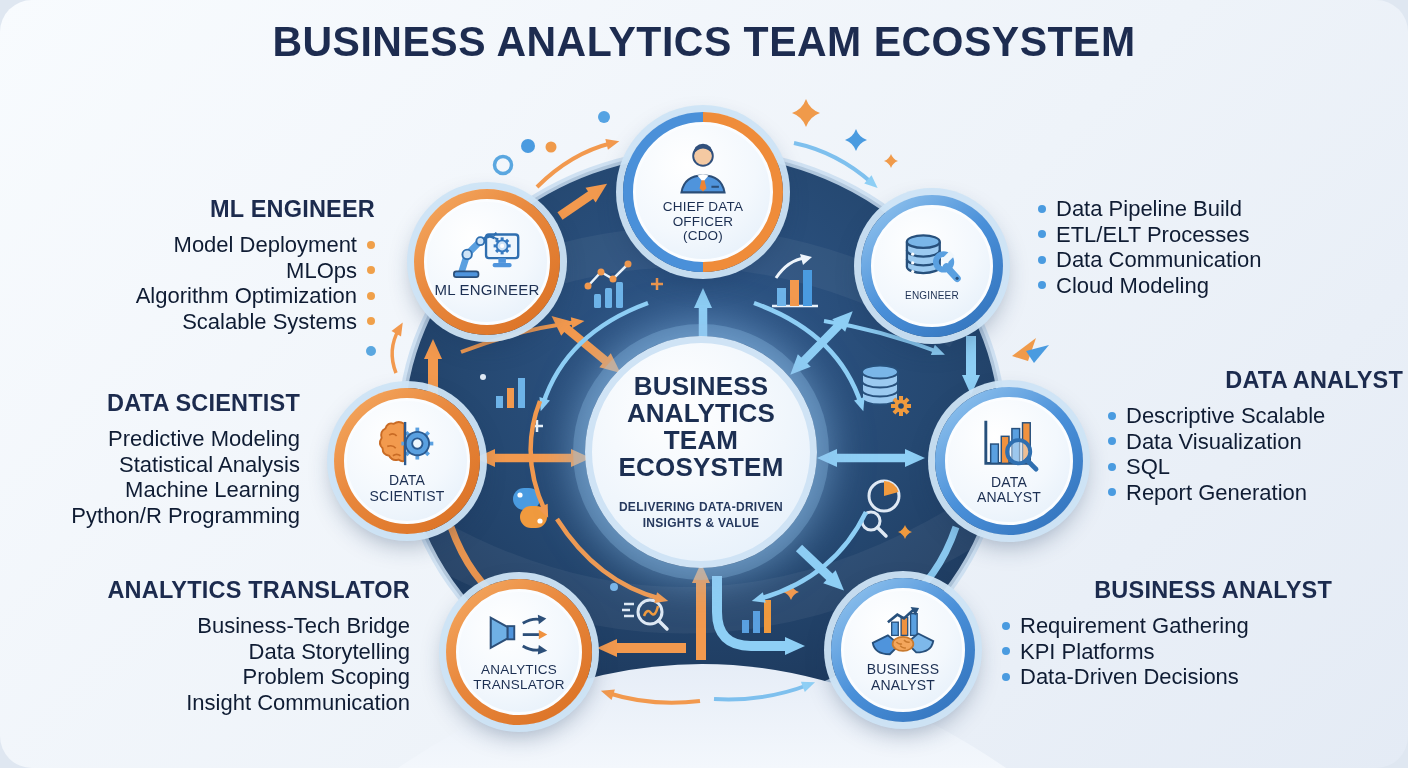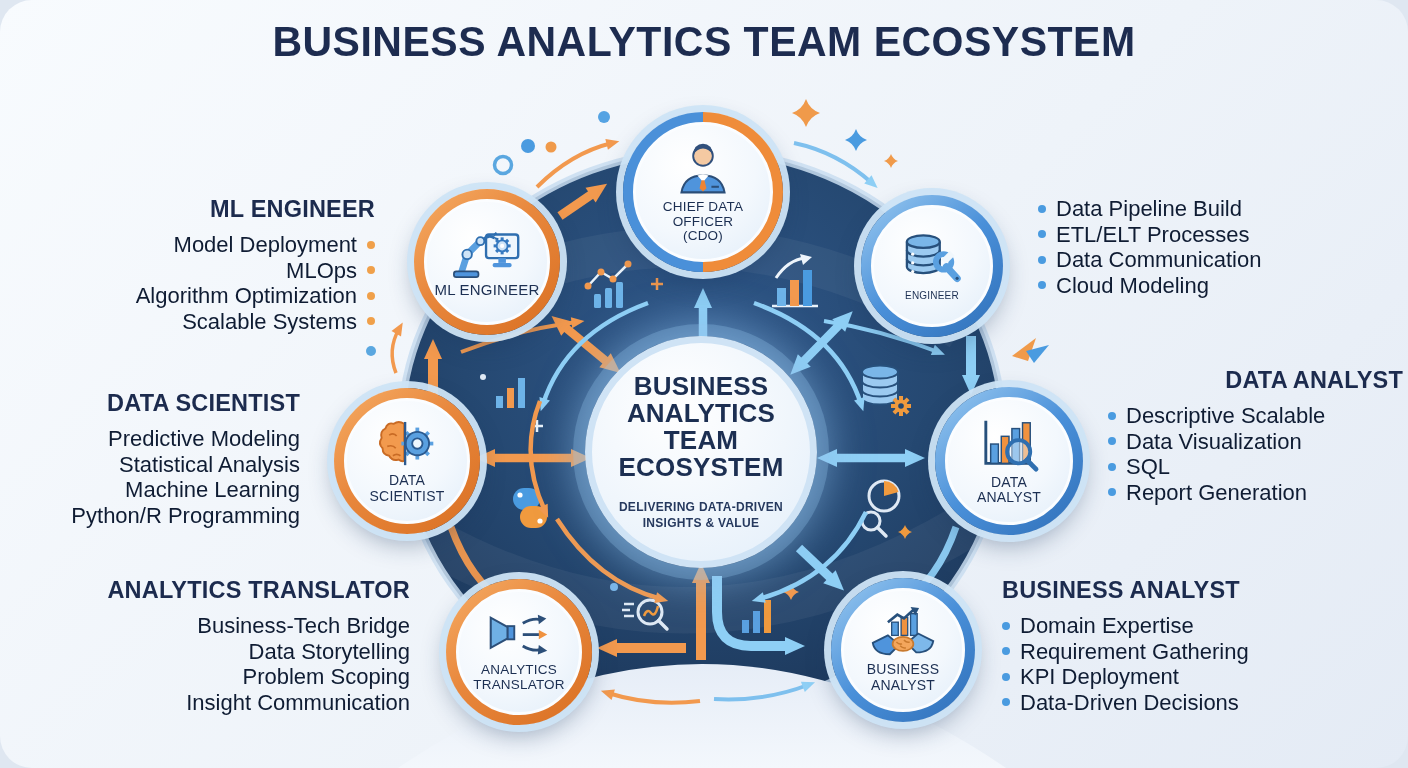--- a/index.html
+++ b/index.html
@@ -289,33 +289,29 @@
   <div class="item">
         <span class="dot blue"></span>
         <span>SQL</span>
       </div>
   <div class="item">
         <span class="dot blue"></span>
         <span>Report Generation</span>
       </div>
 </section>
 
-<section class="block" style="left:1002px;top:577px;width:330px;">
+<section class="block" style="left:1002px;top:577px;width:330px;text-align:right;">
   <h2>BUSINESS ANALYST</h2>
   <div class="item">
         <span class="dot blue"></span>
-        <span>Domain Expertise</span>
-      </div>
-  <div class="item">
-        <span class="dot blue"></span>
         <span>Requirement Gathering</span>
       </div>
   <div class="item">
         <span class="dot blue"></span>
-        <span>KPI Deployment</span>
+        <span>KPI Platforms</span>
       </div>
   <div class="item">
         <span class="dot blue"></span>
         <span>Data-Driven Decisions</span>
       </div>
 </section>
 
 <div class="hub">
   <div class="hub-title">
     <span>BUSINESS</span>

